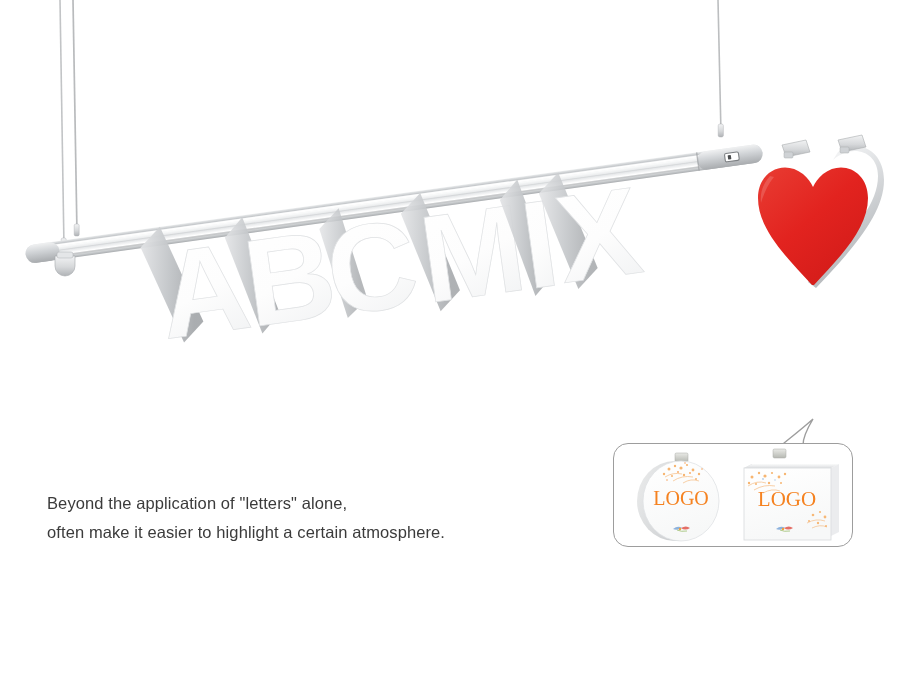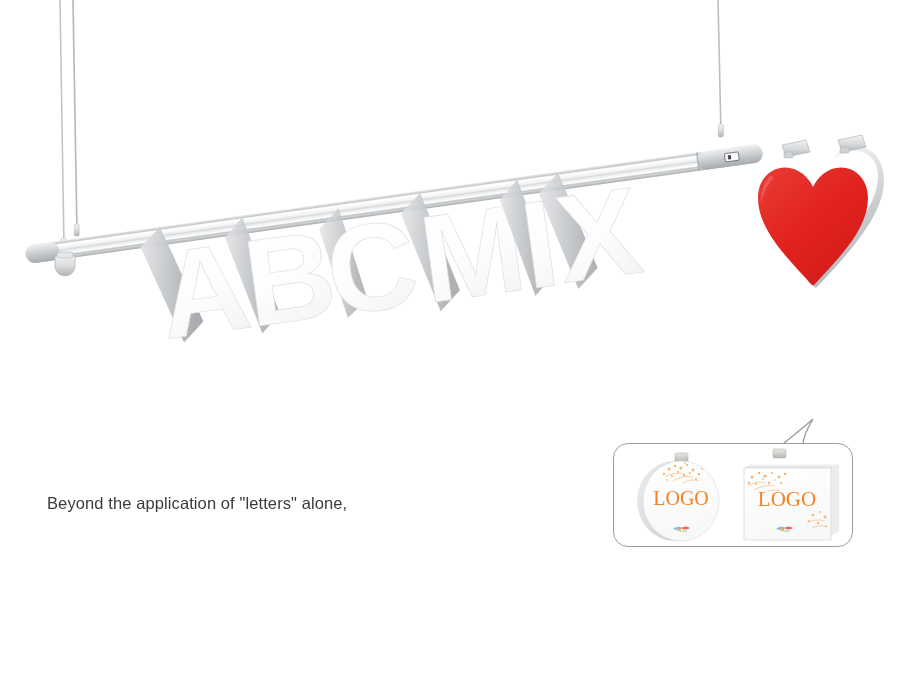--- a/index.html
+++ b/index.html
@@ -254,20 +254,21 @@
         <g>
           <path d="M838 140 l24 -5 l4 12 l-24 5 z" fill="url(#clipGrad)" stroke="#a9acaf" stroke-width="0.6"></path>
           <rect x="840" y="147" width="9" height="6" rx="1.2" fill="#cfd2d5" stroke="#a9acaf" stroke-width="0.5"></rect>
         </g>
       </g>
     </svg>
   </div>
 
   <div class="caption-block">
     <div class="caption-line">Beyond the application of "letters" alone,</div>
+    <div class="caption-line">often make it easier to highlight a certain atmosphere.</div>
   </div>
 
   <div class="callout">
     <div class="callout-tail">
       <svg viewBox="0 0 70 40" width="70" height="40" xmlns="http://www.w3.org/2000/svg">
         <path d="M2 38 C 10 30, 22 22, 40 6 C 34 16, 30 24, 30 32" fill="none" stroke="#9d9d9d" stroke-width="1.4" stroke-linecap="round"></path>
       </svg>
     </div>
     <div class="callout-frame"></div>
     <div class="callout-body">

